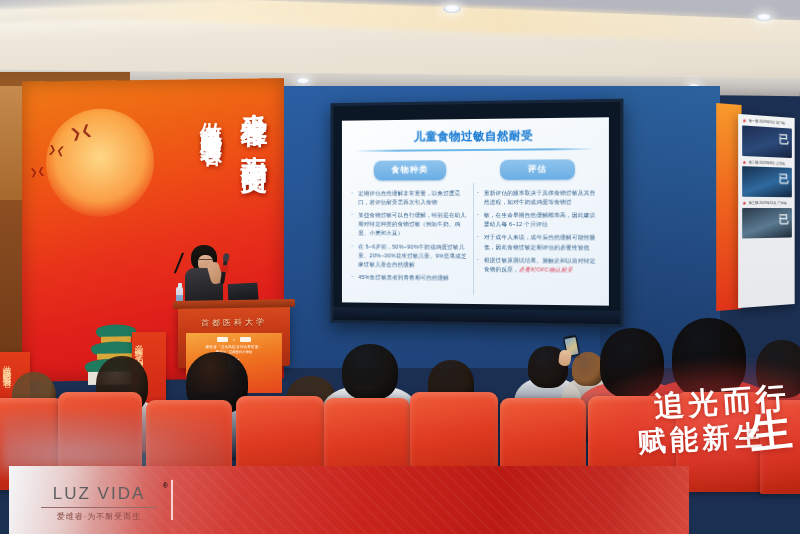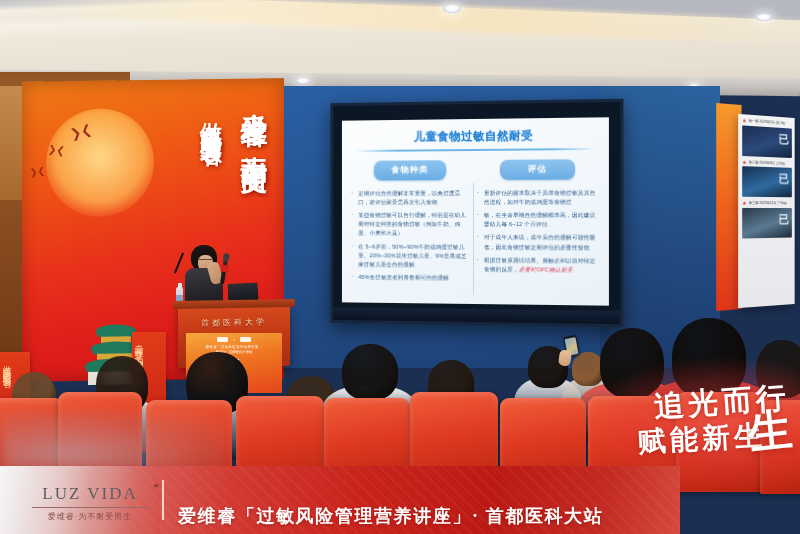--- a/index.html
+++ b/index.html
@@ -147,23 +147,23 @@
     font-weight:bold;text-shadow:0 1px 4px rgba(140,20,10,.5);white-space:nowrap;}
   .calli .c1{right:6px;top:6px;font-size:30px;letter-spacing:4px;transform:rotate(-4deg);}
   .calli .c2{right:30px;top:44px;font-size:28px;letter-spacing:4px;transform:rotate(-3deg);}
   .calli .big{font-size:44px;position:absolute;right:4px;top:26px;color:#fff;
     font-family:"Liberation Serif",serif;font-weight:bold;transform:rotate(-6deg);
     text-shadow:0 2px 6px rgba(140,20,10,.55);}
   .calli-glow{position:absolute;right:-10px;bottom:46px;width:230px;height:130px;
     background:radial-gradient(ellipse at 62% 52%,rgba(240,90,90,.55),rgba(226,54,54,.30) 45%,rgba(226,54,54,0) 72%);
     filter:blur(3px);}
   
-  .botbar{position:absolute;left:0;bottom:0;width:680px;height:68px;
+  .botbar{position:absolute;left:9px;bottom:0;width:680px;height:68px;
     background:linear-gradient(100deg,#f2f3f5 0%,#e9d6d4 9%,#d8605a 20%,#d13a32 34%,#c8241c 52%,#bb1a14 72%,#c22a22 88%,#d6493c 100%);
-    overflow:hidden;font-family:Liberation Serif, serif;}
+    overflow:hidden;}
   .bb-tex{position:absolute;inset:0;opacity:.18;
     background:repeating-linear-gradient(45deg,rgba(255,255,255,.22) 0 2px,rgba(255,255,255,0) 2px 9px);}
   .bb-left{position:absolute;left:0;top:0;width:160px;height:68px;
     background:linear-gradient(100deg,rgba(245,246,248,.92),rgba(214,150,146,.55) 55%,rgba(200,45,35,.15));}
   .logo{position:absolute;left:30px;top:18px;width:120px;text-align:center;}
   .logo-main{font-size:17px;letter-spacing:2px;color:#5e5e62;font-weight:500;position:relative;display:inline-block;}
   .logo-r{position:absolute;right:-9px;top:-2px;font-size:7px;}
   .logo-rule{height:1px;background:#9a6a68;margin:3px 2px;}
   .logo-sub{font-size:8px;color:#8a4a46;letter-spacing:1px;}
   .vsep{position:absolute;left:162px;top:14px;width:1.5px;height:40px;background:rgba(255,255,255,.75);}
@@ -362,16 +362,15 @@
   <div class="blurlight"></div>
   <div class="botbar">
     <div class="bb-tex"></div>
     <div class="bb-left"></div>
     <div class="logo">
       <div><span class="logo-main">LUZ VIDA</span><span class="logo-r">®</span></div>
       <div class="logo-rule"></div>
       <div class="logo-sub">爱维睿·为不耐受而生</div>
     </div>
     <div class="vsep"></div>
-    <div class="bb-t2">爱维睿「过敏风险管理营养讲座」· 首都医科大站</div>
   </div>
 
 </div>
 
 </body></html>

